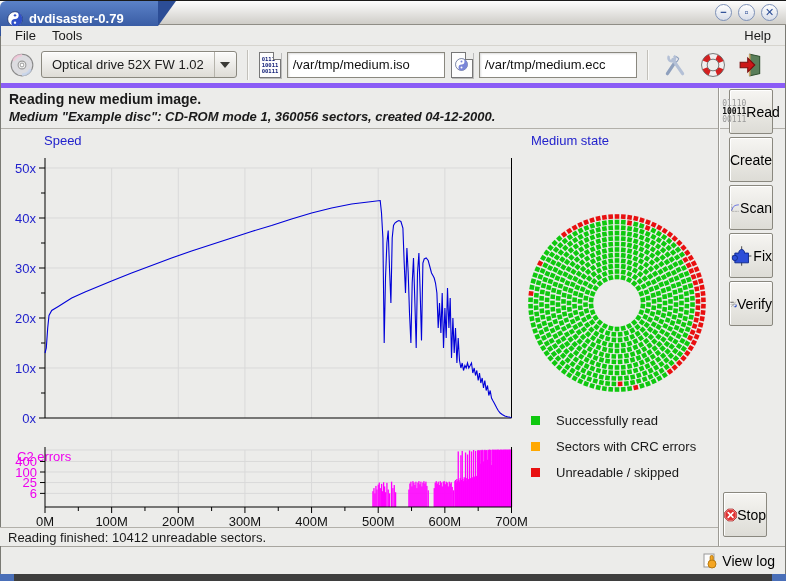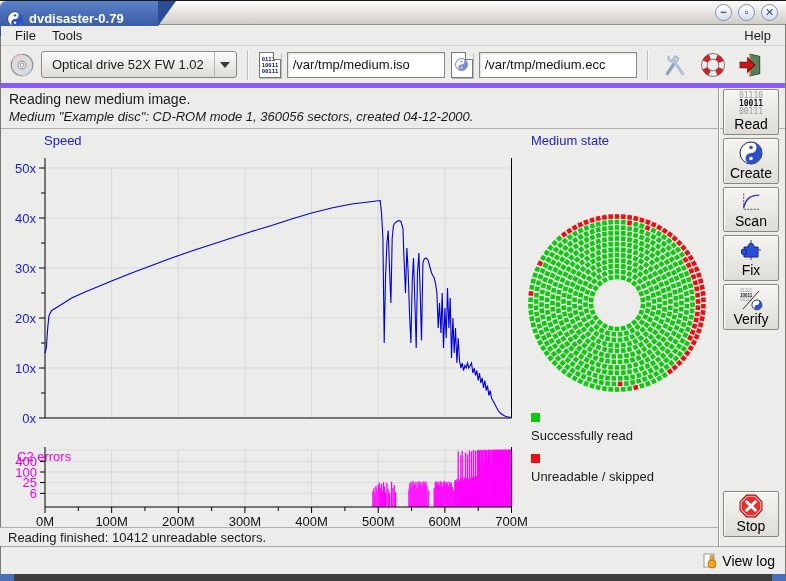--- a/index.html
+++ b/index.html
@@ -42,43 +42,43 @@
   .toolbtn { width:32px; height:32px; display:flex; align-items:center; justify-content:center; background:transparent; border:0; }
   .fileicon { position:relative; width:22px; height:26px; background:#fdfdfd; border:1px solid #777;
               box-shadow:1px 1px 0 #bbb; display:flex; flex-direction:column; align-items:flex-start;
               justify-content:center; padding-left:2px; }
   .fileicon::after { content:""; position:absolute; right:-1px; top:-1px; width:7px; height:7px;
               background:#ECECEA; border-left:1px solid #777; border-bottom:1px solid #777; }
   .bin-line { font-family:"DejaVu Sans Mono",monospace; font-size:5.5px; line-height:6px; color:#16237a; font-weight:bold; }
 
   
   .statusarea { position:absolute; left:1px; right:1px; top:88px; height:41px; background:#ECECEA;
-                border-bottom:1px solid #b2b0aa; padding:3px 0 0 8px; }
+                border-bottom:1px solid #b2b0aa; padding:3px 0 0 8px;font-weight:bold; }
   .status-l1 { font-size:14px; }
   .status-l2 { font-size:13px; font-style:italic; margin-top:2px; }
 
   
   #charts-svg { position:absolute; left:0; top:129px; }
   .chart-title-speed { position:absolute; left:44px; top:133px; color:#2222cc; }
   .chart-title-medium { position:absolute; left:531px; top:133px; color:#2222cc; }
   .chart-title-c2 { position:absolute; left:17px; top:425px; color:#ee00ee;margin-top:24px; }
   svg text { font-family:"Liberation Sans","DejaVu Sans",sans-serif; }
 
   
   .legend { position:absolute; left:531px; top:413px; display:flex; flex-direction:column; gap:11px; }
-  .legend-row { display:flex; align-items:flex-start; gap:6px;flex-direction:column; }
+  .legend-row { display:flex; align-items:center; gap:16px; }
   .legend-swatch { width:9px; height:9px; }
 
   
   .side-sep { position:absolute; left:718px; top:88px; width:2px; height:458px;
               border-left:1px solid #9c9a94; border-right:1px solid #fcfcfa; }
   .sidecol { position:absolute; left:722px; top:89px; width:58px; height:456px; display:flex; flex-direction:column; align-items:center; }
-  .action-btn { width:56px; min-height:45px; margin-bottom:3px; background:linear-gradient(#f6f5f2,#dddcd6);
+  .action-btn { width:44px; min-height:45px; margin-bottom:3px; background:linear-gradient(#f6f5f2,#dddcd6);
                 border:1px solid #8a887f; border-radius:2px; box-shadow:inset 1px 1px 0 #fff;
-                display:flex; flex-direction:column; align-items:center; justify-content:center;
+                display:flex; flex-direction:row; align-items:center; justify-content:center;
                 font:14px "Liberation Sans","DejaVu Sans",sans-serif; padding:2px 0; }
   .action-btn .bin3 { font-family:"DejaVu Sans Mono",monospace; font-size:8px; line-height:8px; color:#999; }
   .action-btn .bin3 b { color:#111; }
   .stop-btn { position:absolute; bottom:5px; left:1px; }
 
   
   .bottomstatus { position:absolute; left:0; top:527px; width:718px; height:19px;
                   border-top:1px solid #b2b0aa; padding:2px 0 0 8px; background:#ECECEA; }
   .footer { position:absolute; left:1px; right:1px; top:546px; height:28px; background:#ECECEA;
             border-top:1px solid #a7a59f; display:flex; align-items:center; justify-content:flex-end; padding-right:10px; }
@@ -2425,20 +2425,24 @@
         <rect x="-2.3" y="-2.3" width="4.6" height="4.6" fill="#e81010"></rect>
       </g>
     </svg>
 
   <div class="legend">
     <div class="legend-row">
       <span class="legend-swatch" style="background: rgb(15, 200, 15);"></span>
       <span>Successfully read</span>
     </div>
     <div class="legend-row">
+      <span class="legend-swatch" style="background: rgb(255, 168, 0);"></span>
+      <span>Sectors with CRC errors</span>
+    </div>
+    <div class="legend-row">
       <span class="legend-swatch" style="background: rgb(232, 16, 16);"></span>
       <span>Unreadable / skipped</span>
     </div>
   </div>
 
   <div class="side-sep"></div>
   <div class="sidecol">
     <button class="action-btn">
       <span class="bin3">
         <span style="color:#999">01110</span><br>

